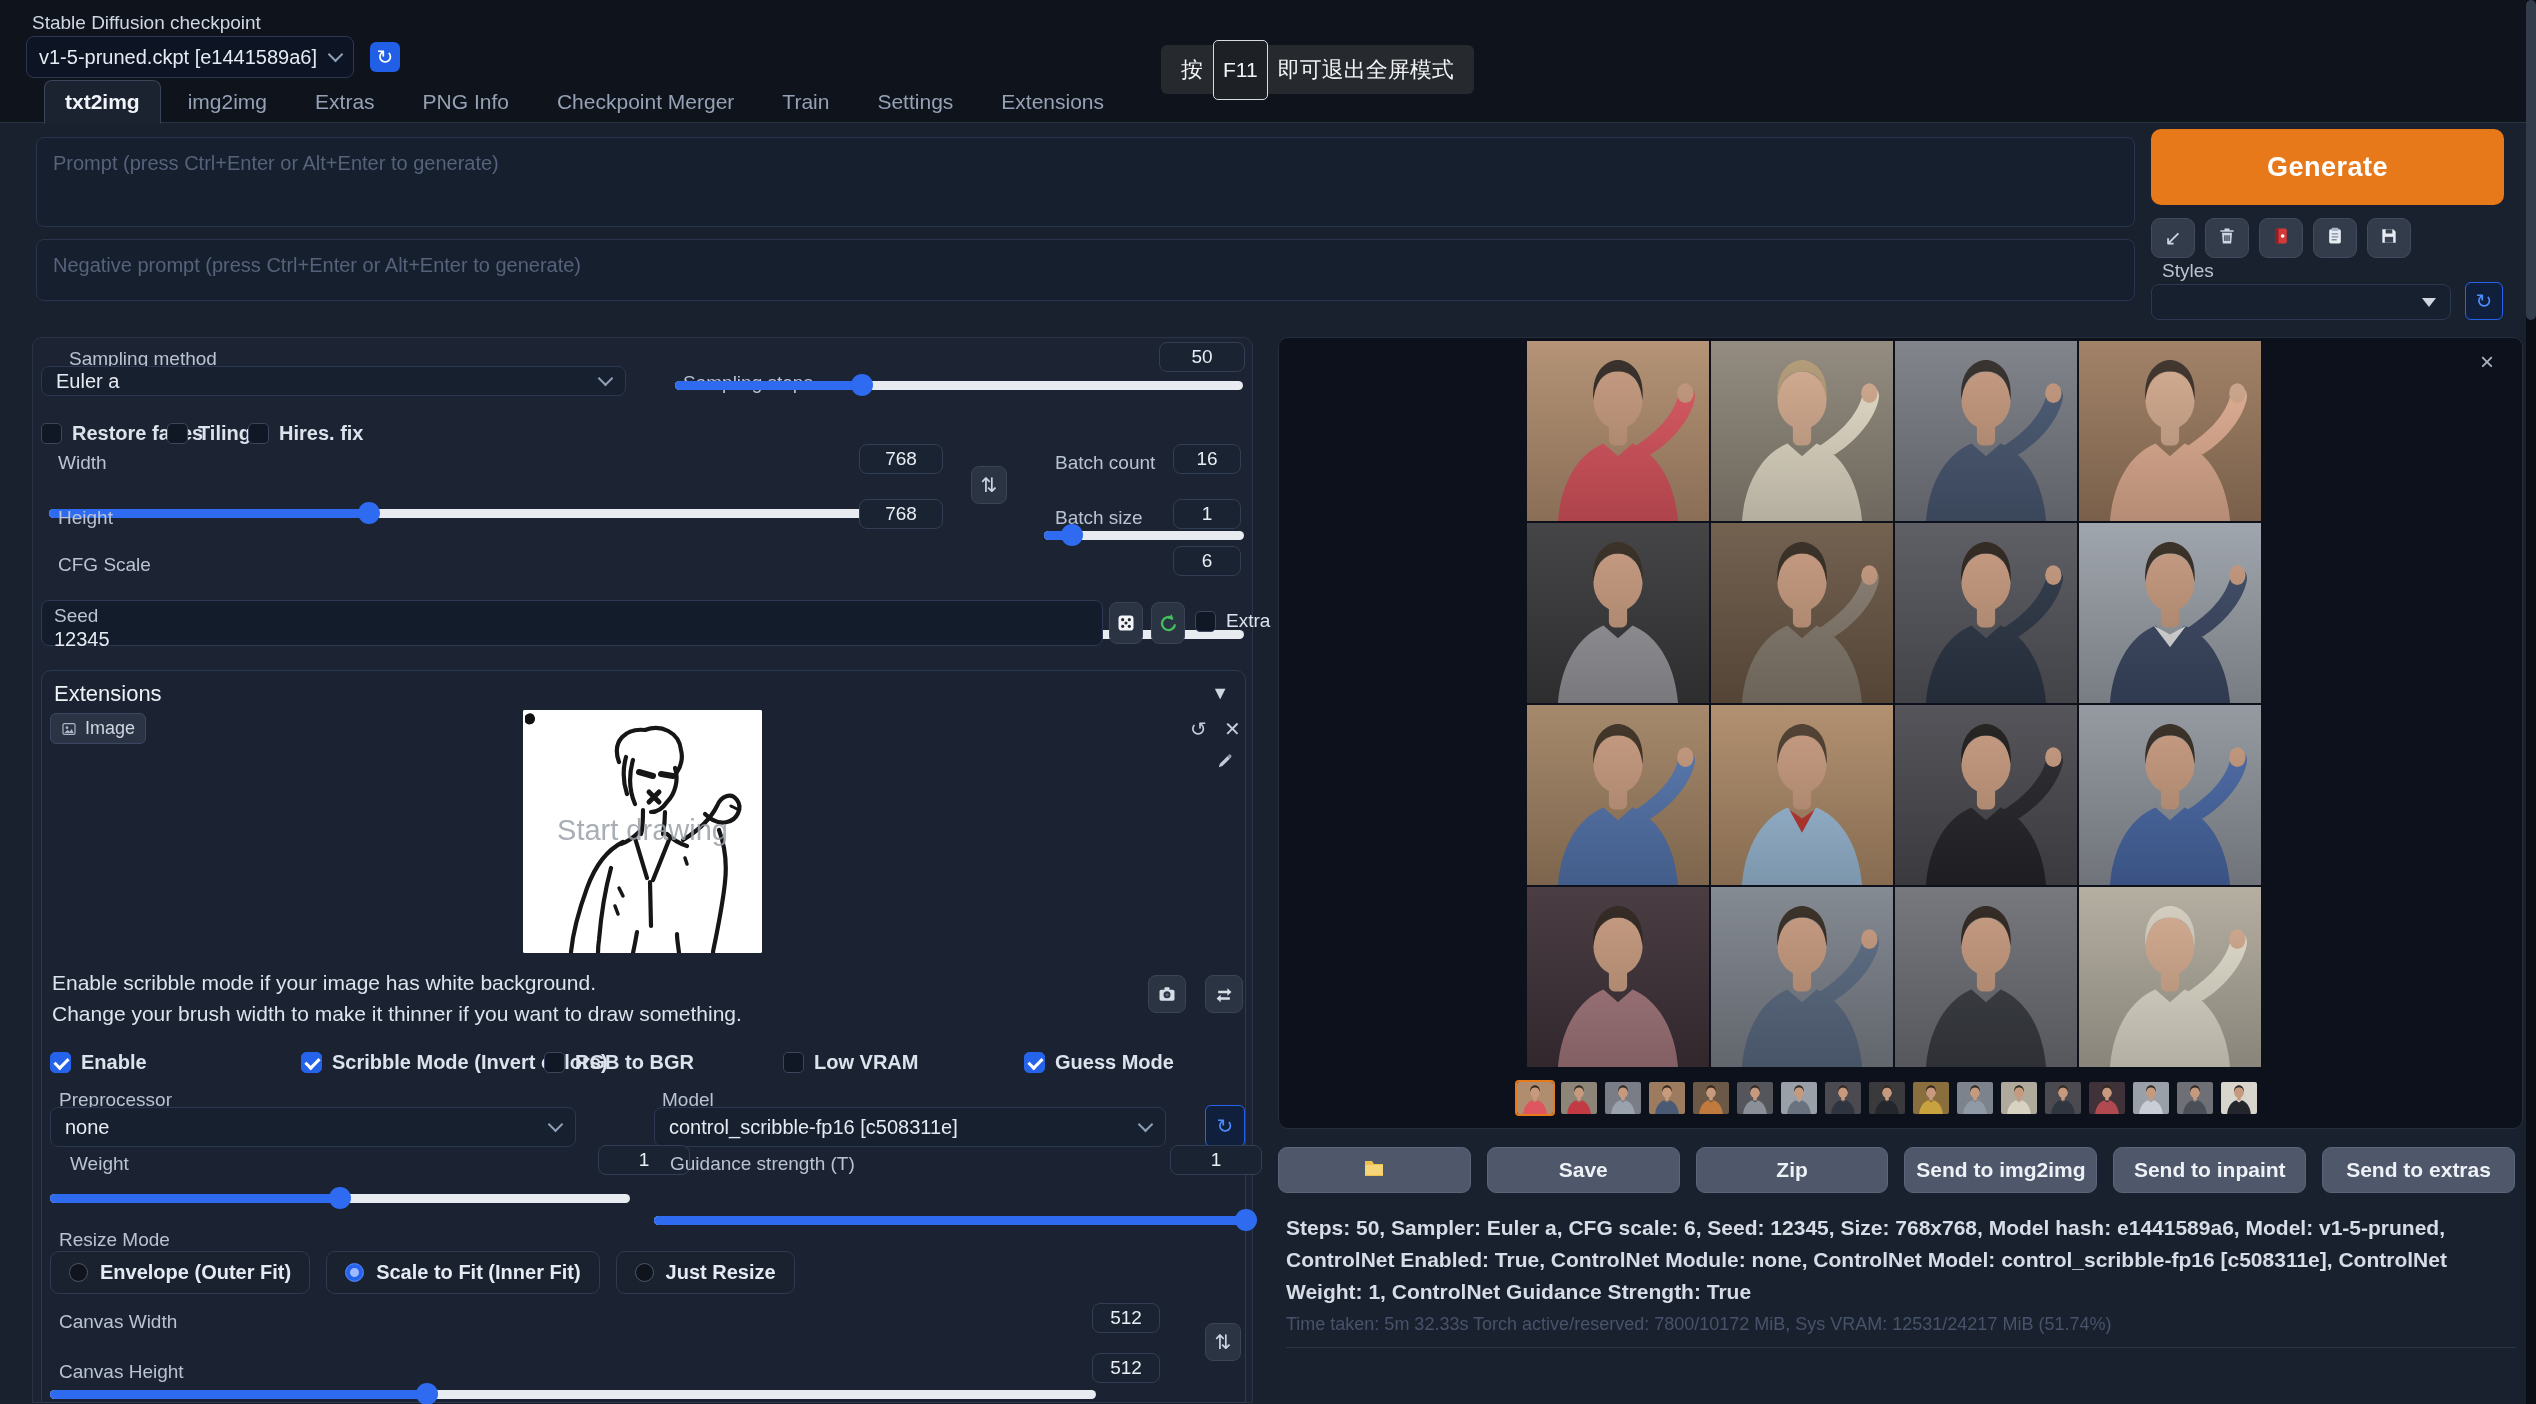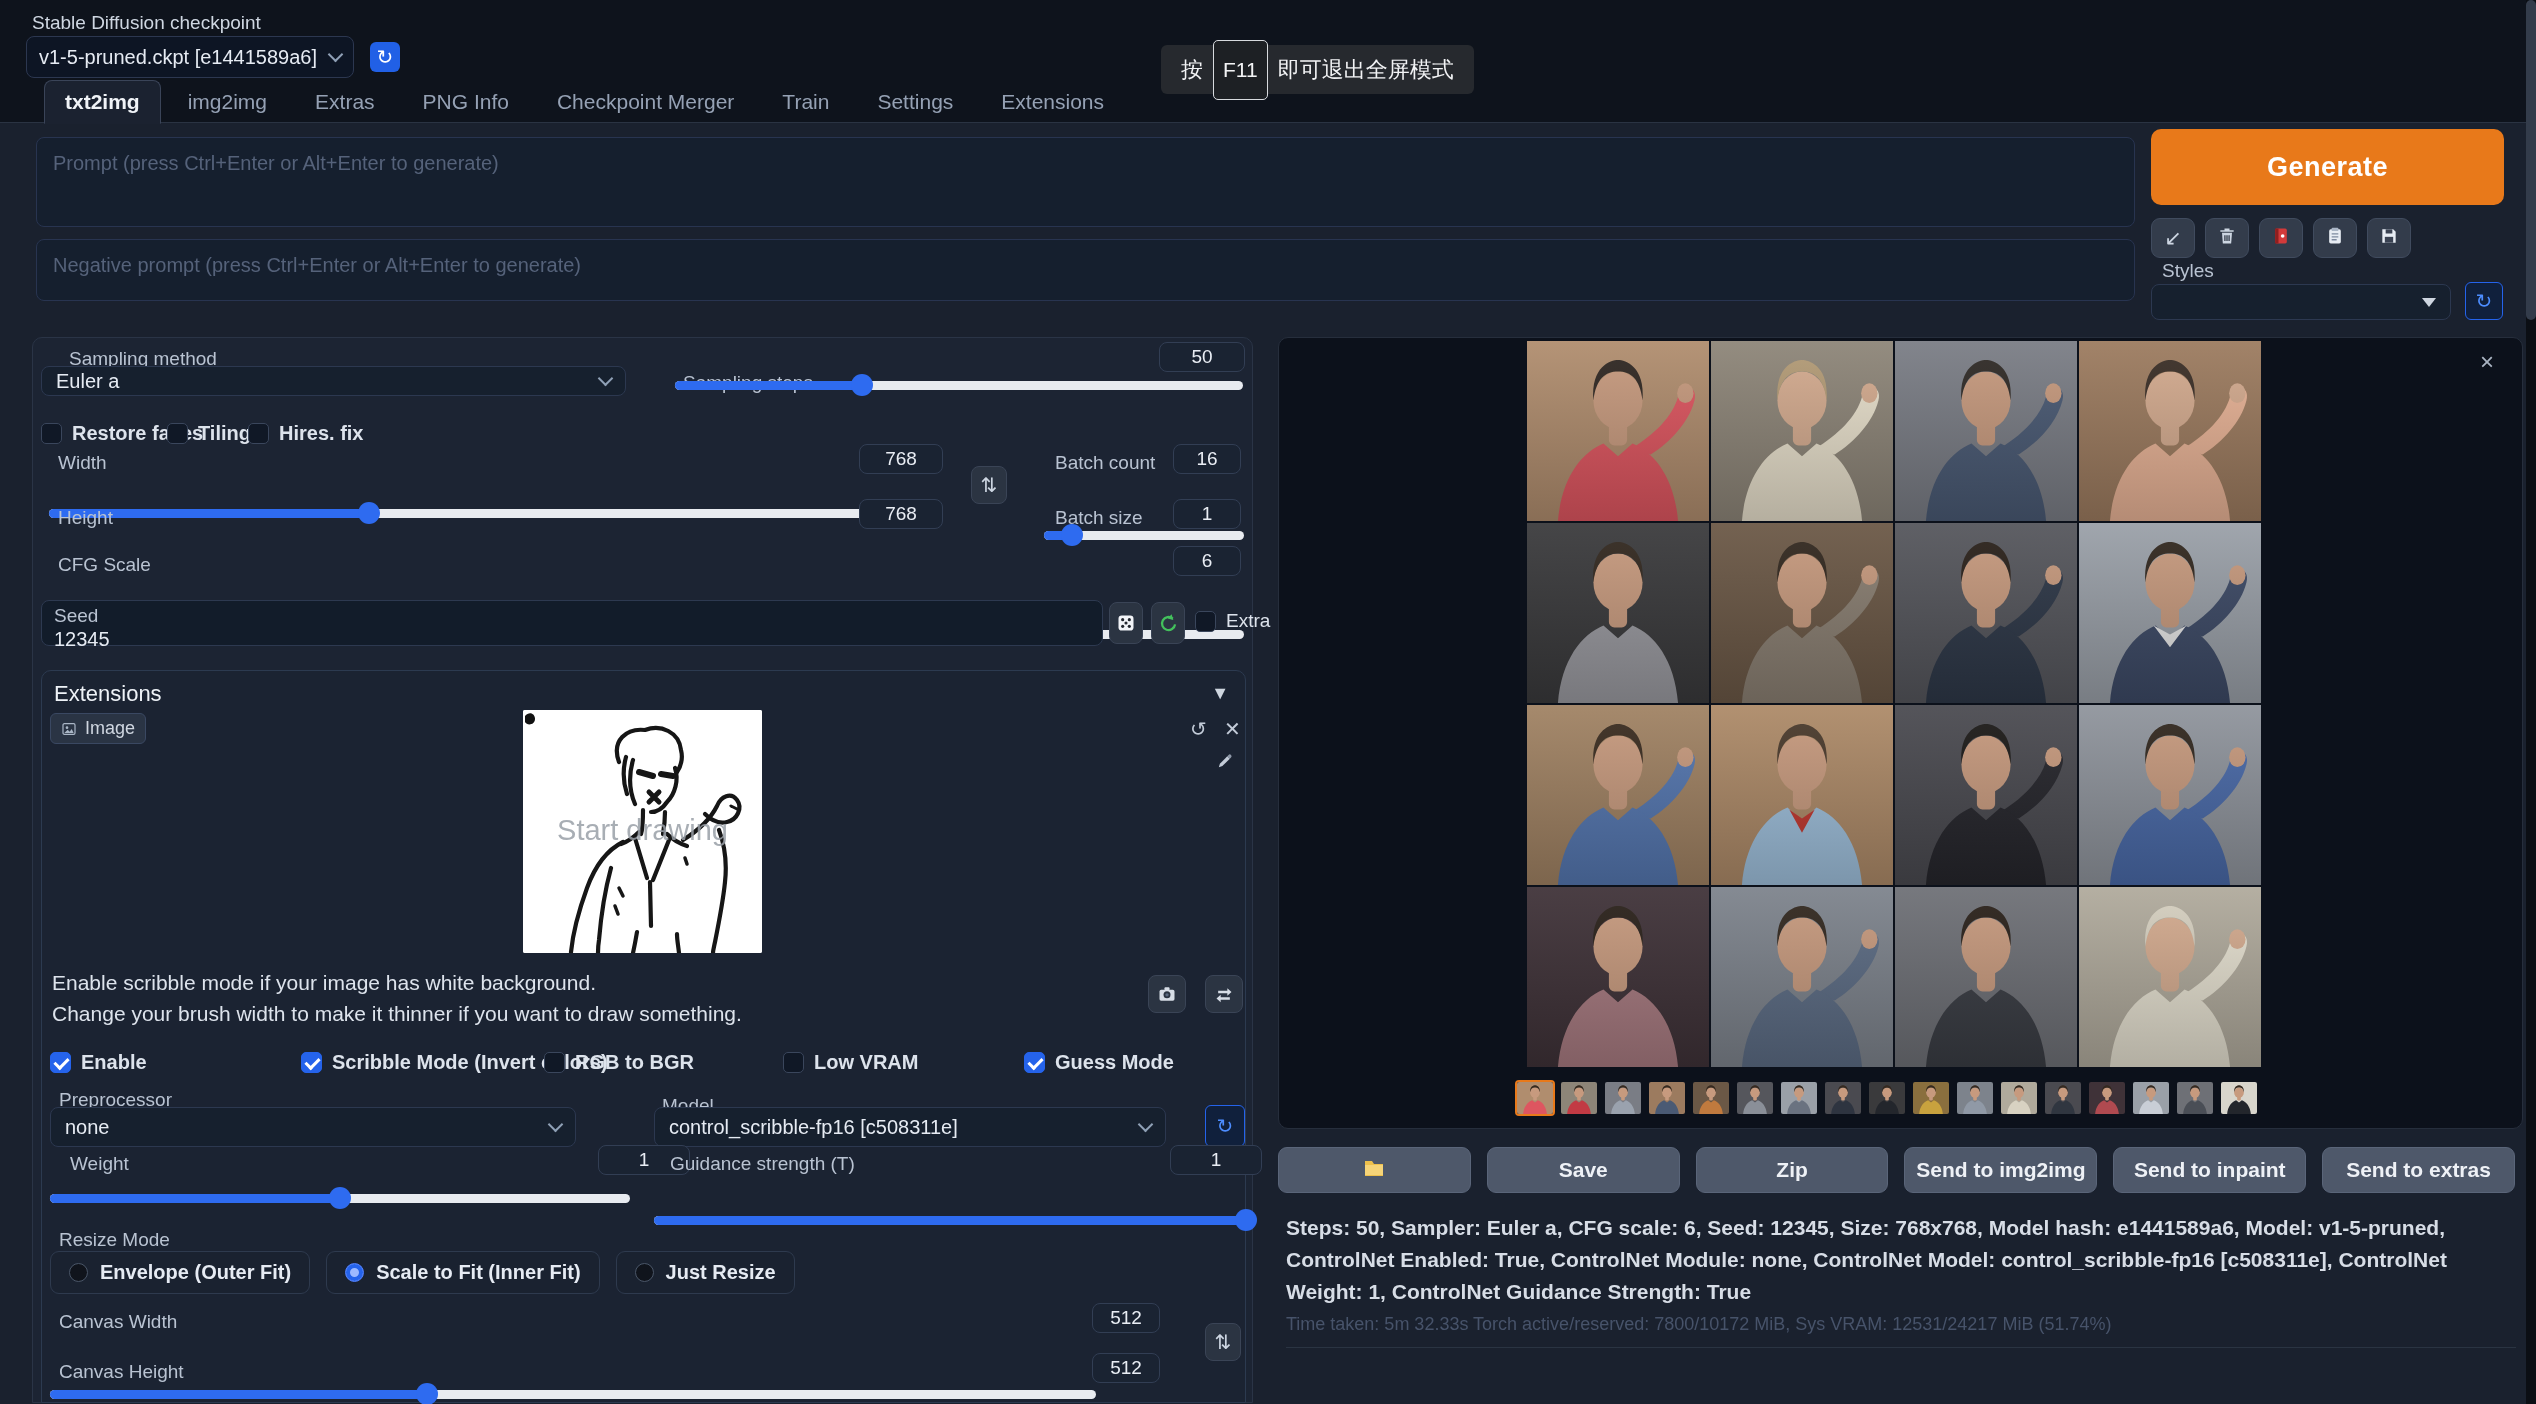--- a/index.html
+++ b/index.html
@@ -344,21 +344,21 @@
           <span class="cb checked"></span>
           <span class="cblabel">Guess Mode</span>
         </div>
       </div>
 
     <div class="abs grp-label" style="left:17px; top:418px;">Preprocessor</div>
     <div class="abs dd" style="left:8px; top:436px; width:526px; height:40px;">
       <span>none</span>
       <span class="chev"></span>
     </div>
-    <div class="abs grp-label" style="left:620px; top:418px;margin-top:6px;">Model</div>
+    <div class="abs grp-label" style="left:620px; top:418px;">Model</div>
     <div class="abs dd" style="left:612px; top:436px; width:512px; height:40px;">
       <span>control_scribble-fp16 [c508311e]</span>
       <span class="chev"></span>
     </div>
     <div class="abs refresh-btn" style="left:1163px; top:434px; width:40px; height:42px; background:#10203c; border:1px solid #2563eb; color:#4d8dff;">↻</div>
 
     <div class="abs grp-label" style="left:28px; top:482px;">Weight</div>
     <div class="abs valbox" style="left:556px; top:474px; width:92px;">1</div>
     <div class="abs slider" style="left:8px; top:516px; width:580px;">
         <div class="track"></div>

